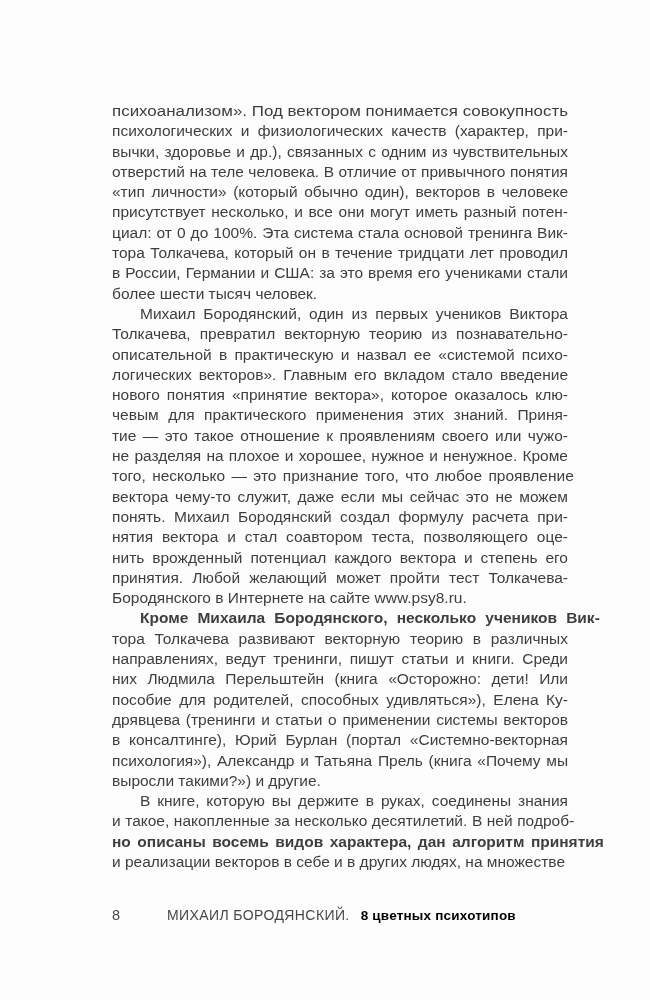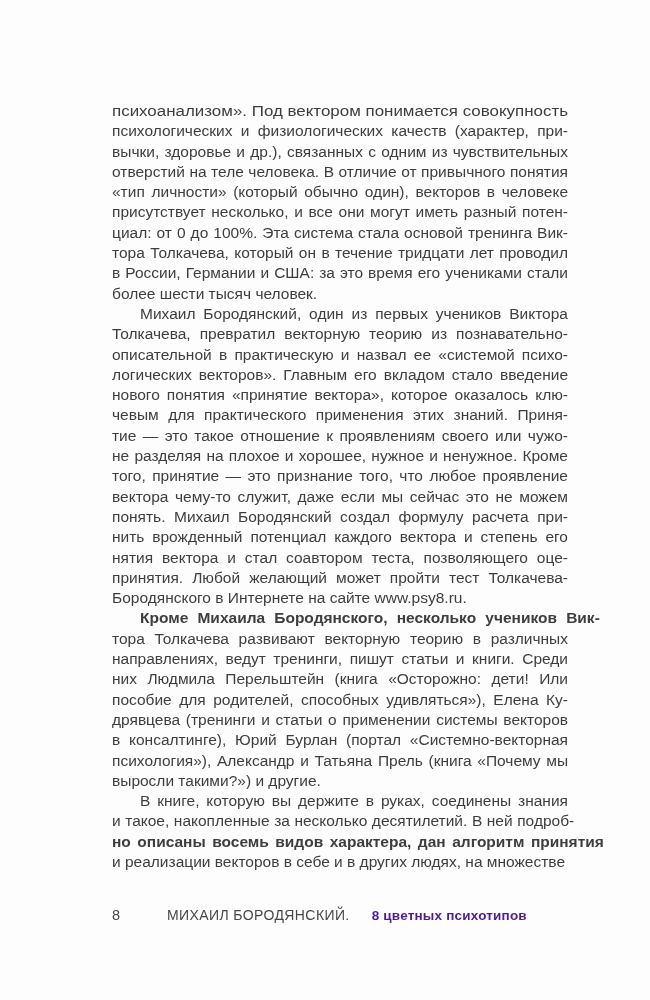--- a/index.html
+++ b/index.html
@@ -63,22 +63,22 @@
   }
   .running-title {
     font-size: 14px;
     letter-spacing: 0.4px;
     white-space: nowrap;
   }
   .running-title .book-title {
     font-weight: 700;
     font-size: 13.5px;
     letter-spacing: 0.2px;
-    margin-left: 22px;
-    color: #4c1d95;
+    margin-left: 11px;
+    color: #000000;
   }
 </style>
 </head>
 <body>
 
 <div class="page">
   <div class="text-column">
       <div class="para">
         <div class="line"><span class="ltxt" style="transform: scaleX(1.0921);">психоанализом». Под вектором понимается совокупность</span></div>
         <div class="line"><span class="ltxt" style="word-spacing: 4.02px;">психологических и физиологических качеств (характер, при-</span></div>
@@ -93,25 +93,25 @@
       </div>
       <div class="para">
         <div class="line indent"><span class="ltxt" style="word-spacing: 3.59px;">Михаил Бородянский, один из первых учеников Виктора</span></div>
         <div class="line"><span class="ltxt" style="word-spacing: 4.74px;">Толкачева, превратил векторную теорию из познавательно-</span></div>
         <div class="line"><span class="ltxt" style="word-spacing: 2.95px;">описательной в практическую и назвал ее «системой психо-</span></div>
         <div class="line"><span class="ltxt" style="word-spacing: 2.68px;">логических векторов». Главным его вкладом стало введение</span></div>
         <div class="line"><span class="ltxt" style="word-spacing: 2.71px;">нового понятия «принятие вектора», которое оказалось клю-</span></div>
         <div class="line"><span class="ltxt" style="word-spacing: 5.14px;">чевым для практического применения этих знаний. Приня-</span></div>
         <div class="line"><span class="ltxt" style="word-spacing: 2.1px;">тие — это такое отношение к проявлениям своего или чужо-</span></div>
         <div class="line"><span class="ltxt" style="word-spacing: 0.9px;">не разделяя на плохое и хорошее, нужное и ненужное. Кроме</span></div>
-        <div class="line"><span class="ltxt" style="word-spacing: 2.09px;">того, принятие — это признание того, что любое проявление</span></div>
+        <div class="line"><span class="ltxt" style="word-spacing: 2.09px;">того, несколько — это признание того, что любое проявление</span></div>
         <div class="line"><span class="ltxt" style="word-spacing: 2.26px; text-align: right;">вектора чему-то служит, даже если мы сейчас это не можем</span></div>
         <div class="line"><span class="ltxt" style="word-spacing: 4.24px;">понять. Михаил Бородянский создал формулу расчета при-</span></div>
+        <div class="line"><span class="ltxt" style="word-spacing: 4.58px;">нятия вектора и стал соавтором теста, позволяющего оце-</span></div>
         <div class="line"><span class="ltxt" style="word-spacing: 3.56px;">нить врожденный потенциал каждого вектора и степень его</span></div>
-        <div class="line"><span class="ltxt" style="word-spacing: 4.58px;">нятия вектора и стал соавтором теста, позволяющего оце-</span></div>
         <div class="line"><span class="ltxt" style="word-spacing: 4.77px;">принятия. Любой желающий может пройти тест Толкачева-</span></div>
         <div class="line"><span class="ltxt">Бородянского в Интернете на сайте www.psy8.ru.</span></div>
       </div>
       <div class="para">
         <div class="line indent"><span class="ltxt" style="word-spacing: 4.86px; font-weight: bold;">Кроме Михаила Бородянского, несколько учеников Вик-</span></div>
         <div class="line"><span class="ltxt" style="word-spacing: 5.43px;">тора Толкачева развивают векторную теорию в различных</span></div>
         <div class="line"><span class="ltxt" style="word-spacing: 3.24px;">направлениях, ведут тренинги, пишут статьи и книги. Среди</span></div>
         <div class="line"><span class="ltxt" style="word-spacing: 6.14px; text-align: center;">них Людмила Перельштейн (книга «Осторожно: дети! Или</span></div>
         <div class="line"><span class="ltxt" style="word-spacing: 3.21px;">пособие для родителей, способных удивляться»), Елена Ку-</span></div>
         <div class="line"><span class="ltxt" style="word-spacing: 1.42px;">дрявцева (тренинги и статьи о применении системы векторов</span></div>

